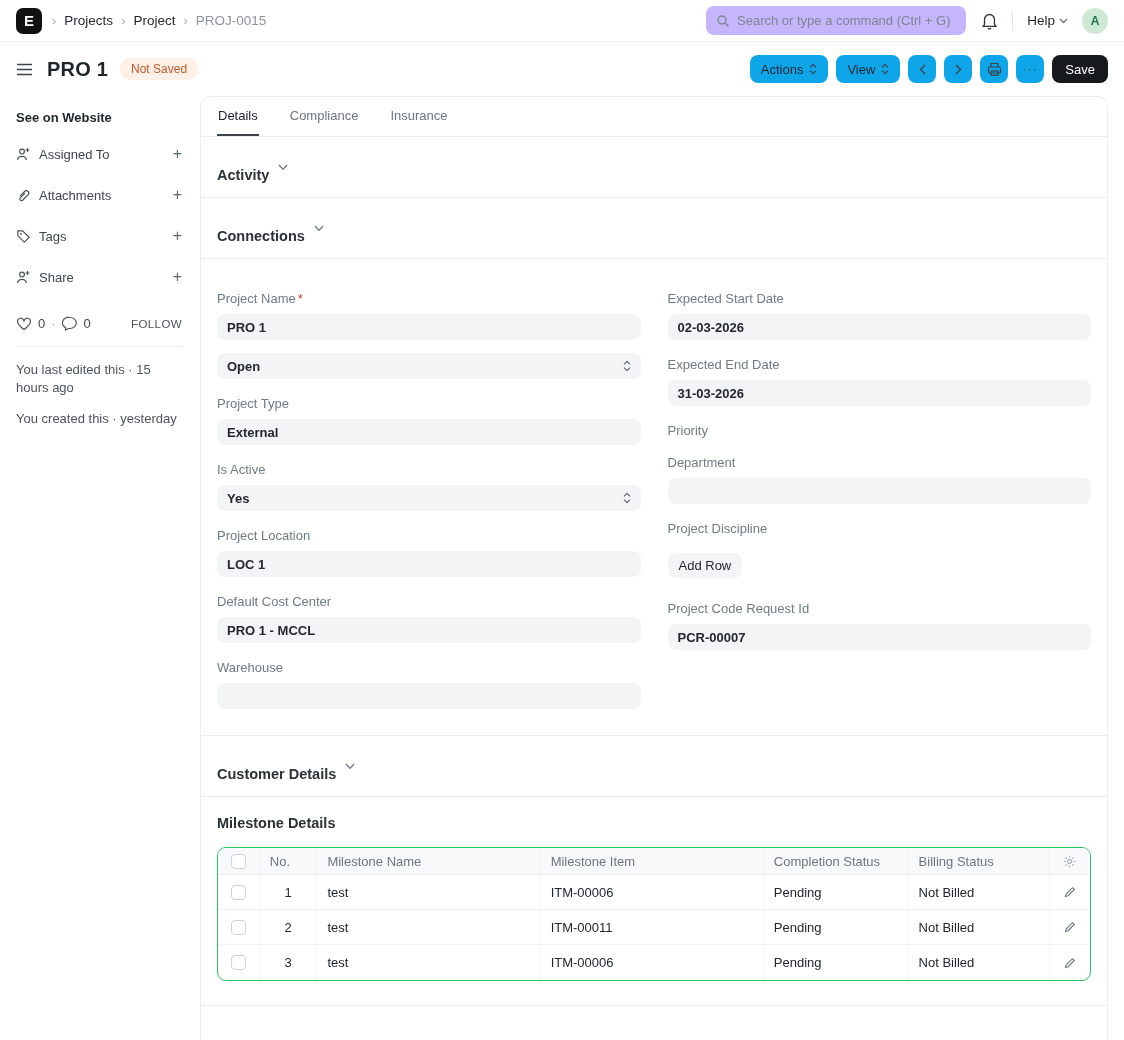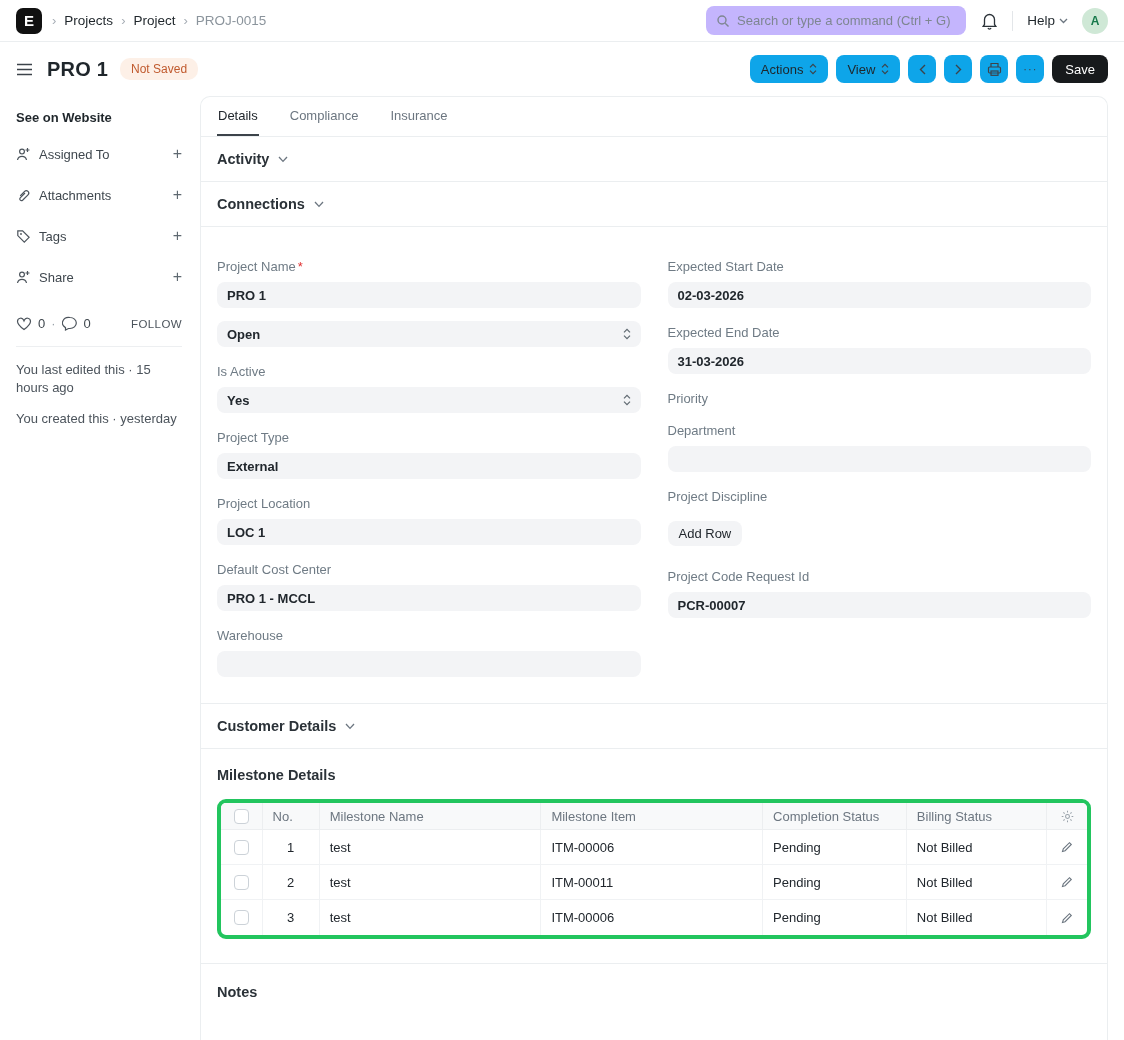--- a/index.html
+++ b/index.html
@@ -54,21 +54,21 @@
 
   
   .main { flex:1; margin-right:16px; border:1px solid #ebeef0; border-bottom:none;
     border-radius:10px 10px 0 0; min-height:944px; background:#fff; }
   .tabs { display:flex; gap:30px; padding:0 16px; border-bottom:1px solid #ebeef0; height:40px; }
   .tab { font-size:13px; color:#6c7680; display:flex; align-items:center; cursor:pointer;
     border-bottom:2px solid transparent; padding:0 1px; }
   .tab.active { color:#21272d; font-weight:500; border-bottom-color:#3c434a; }
   .section-head { display:flex; align-items:center; gap:9px; padding:14px 16px;
     border-bottom:1px solid #ebeef0; cursor:pointer; }
-  .section-head .sh-label { font-size:14.5px; font-weight:700; color:#2b3238; }
+  .section-head .sh-label { font-size:14.5px; font-weight:700; color:#2b3238;margin-top:16px; }
   .plain-head { padding:18px 16px 12px; font-size:14.5px; font-weight:700; color:#2b3238; }
 
   
   .form-grid { display:flex; gap:27px; padding:15px 16px 13px; border-bottom:1px solid #ebeef0; }
   .col { flex:1; min-width:0; }
   .field { margin-bottom:13px; }
   .field .flabel { font-size:13px; color:#6f7b85; margin-bottom:8px;margin-top:17px; }
   .req { color:#e03131; margin-left:2px; }
   .control { height:26px; background:#f3f4f6; border-radius:8px; display:flex; align-items:center;
     padding:0 10px; font-size:13px; font-weight:600; color:#21272d; cursor:text; }
@@ -87,21 +87,21 @@
   .checkbox { width:15px; height:15px; border:1px solid #ccd2d8; border-radius:4px; background:#fff; cursor:pointer; }
   .add-row { margin-top:9px; height:25px; background:#f3f4f6; border:none; border-radius:8px;
     font-size:13px; font-family:inherit; color:#21272d; padding:0 11px; cursor:pointer; font-weight:500; }
   .after-grid { margin-top:23px; }
 
   
   .cust-row { border-bottom:1px solid #ebeef0; }
 
   
   .ms-wrap { padding:4px 16px 24px; border-bottom:1px solid #ebeef0; }
-  table.ms { width:100%; border-collapse:separate; border-spacing:0; border:4px solid #22c55e;
+  table.ms { width:100%; border-collapse:separate; border-spacing:0; border:1px solid #22c55e;
     border-radius:9px; overflow:hidden; font-size:13px; }
   table.ms th { background:#f8f9fa; color:#6c7680; font-weight:400; height:27px; text-align:left;
     padding:0 10px; border-bottom:1px solid #eceef0; border-right:1px solid #eceef0; }
   table.ms th:last-child { border-right:none; }
   table.ms td { height:35px; padding:0 10px; border-bottom:1px solid #f0f2f4;
     border-right:1px solid #f0f2f4; color:#21272d; }
   table.ms td:last-child { border-right:none; }
   table.ms tr:last-child td { border-bottom:none; }
   .cell-center { text-align:center; }
   .num-cell { text-align:center; color:#21272d; }
@@ -280,34 +280,34 @@
         <div class="field">
           <div class="control select">
               <span>Open</span>
             <svg class="chev" width="8" height="12" viewBox="0 0 8 12" fill="none" stroke="#5f6971" stroke-width="1.2">
                 <path d="M1 4.3 L4 1.3 L7 4.3"></path>
                 <path d="M1 7.7 L4 10.7 L7 7.7"></path>
               </svg>
           </div>
         </div>
         <div class="field">
+          <div class="flabel">Project Type</div>
+          <div class="control">
+              <span>External</span>
+            </div>
+        </div>
+        <div class="field">
           <div class="flabel">Is Active</div>
           <div class="control select">
               <span>Yes</span>
             <svg class="chev" width="8" height="12" viewBox="0 0 8 12" fill="none" stroke="#5f6971" stroke-width="1.2">
                 <path d="M1 4.3 L4 1.3 L7 4.3"></path>
                 <path d="M1 7.7 L4 10.7 L7 7.7"></path>
               </svg>
           </div>
-        </div>
-        <div class="field">
-          <div class="flabel">Project Type</div>
-          <div class="control">
-              <span>External</span>
-            </div>
         </div>
         <div class="field">
           <div class="flabel">Project Location</div>
           <div class="control">
               <span>LOC 1</span>
             </div>
         </div>
         <div class="field">
           <div class="flabel">Default Cost Center</div>
           <div class="control">

